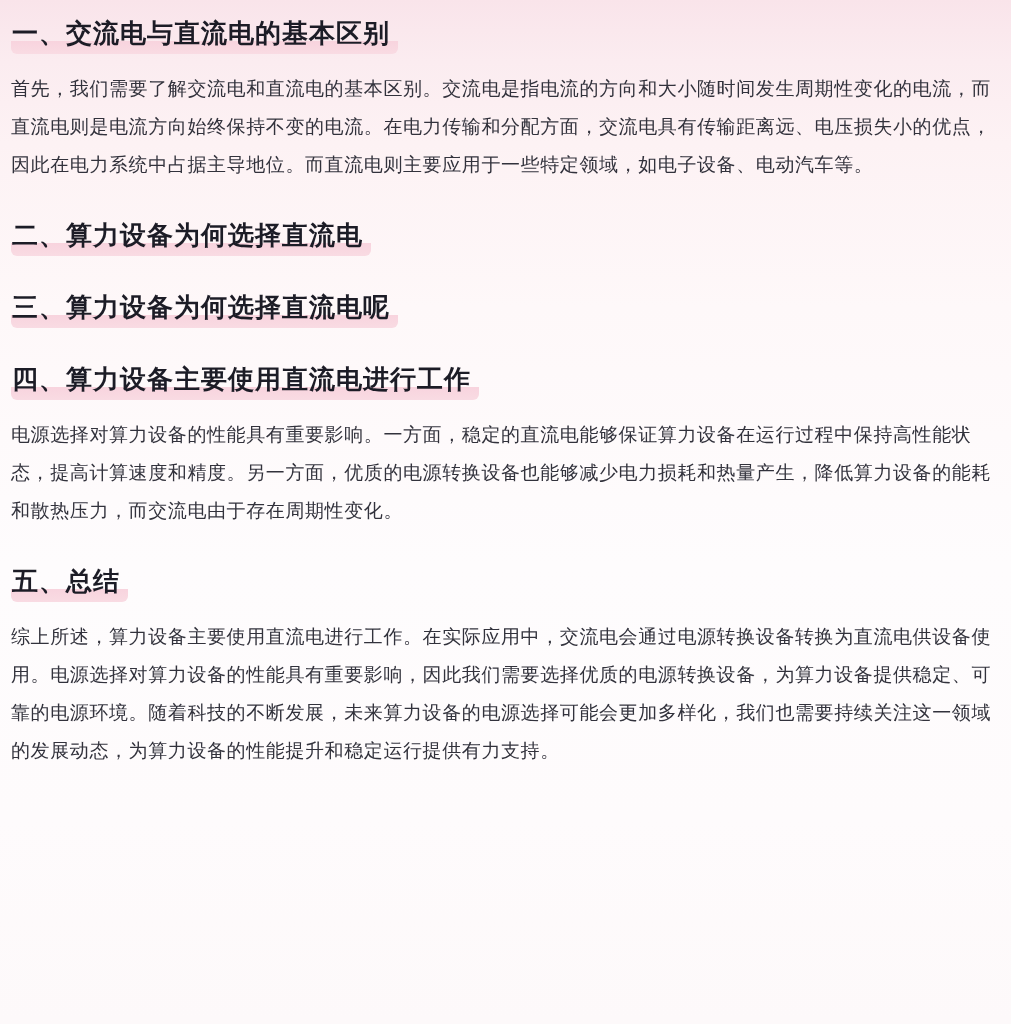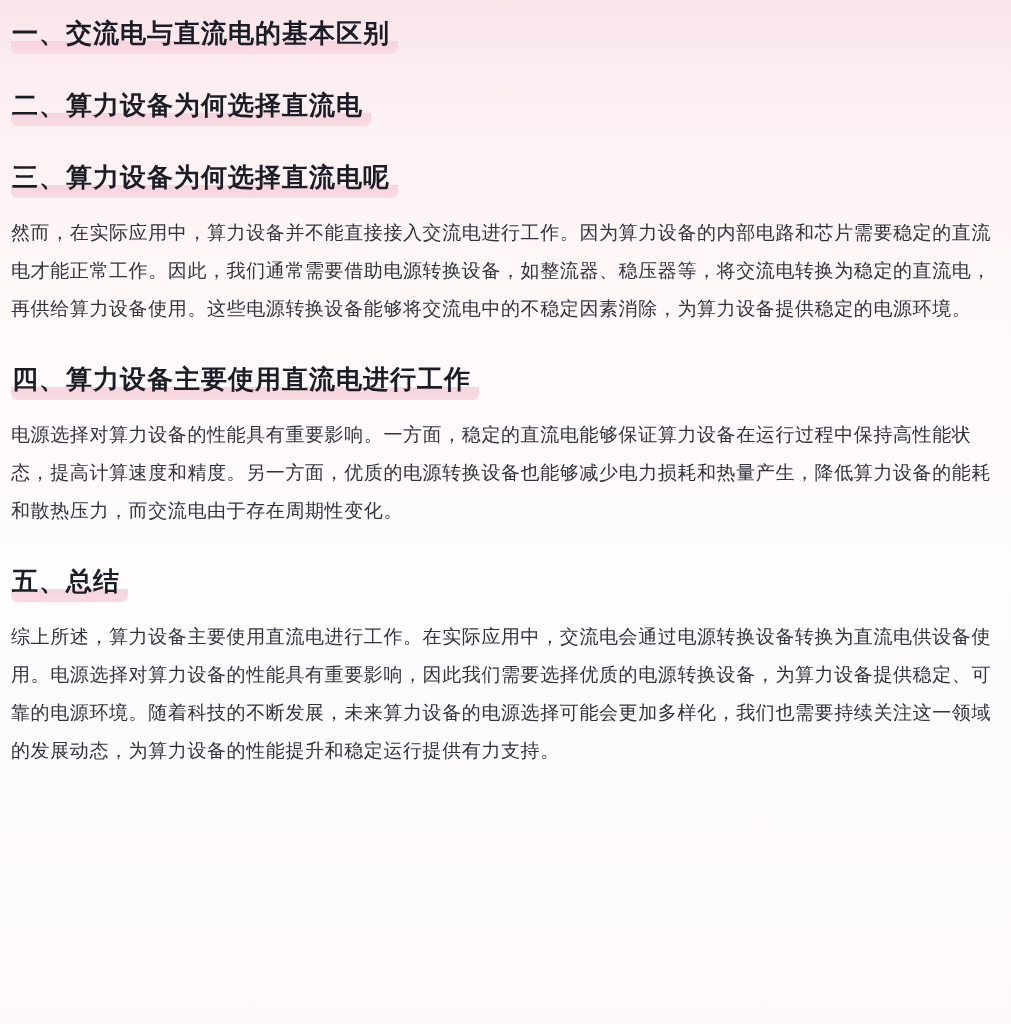--- a/index.html
+++ b/index.html
@@ -61,29 +61,29 @@
     text-align: left;
   }
 </style>
 </head>
 <body>
 
 <div class="article">
 
   <div class="section">
     <h2 class="section-heading"><span class="heading-text">一、交流电与直流电的基本区别</span></h2>
+    <p class="section-body">首先，我们需要了解交流电和直流电的基本区别。交流电是指电流的方向和大小随时间发生周期性变化的电流，而直流电则是电流方向始终保持不变的电流。在电力传输和分配方面，交流电具有传输距离远、电压损失小的优点，因此在电力系统中占据主导地位。而直流电则主要应用于一些特定领域，如电子设备、电动汽车等。</p>
   </div>
 
   <div class="section">
     <h2 class="section-heading"><span class="heading-text">二、算力设备为何选择直流电</span></h2>
   </div>
 
   <div class="section">
     <h2 class="section-heading"><span class="heading-text">三、算力设备为何选择直流电呢</span></h2>
-    <p class="section-body">然而，在实际应用中，算力设备并不能直接接入交流电进行工作。因为算力设备的内部电路和芯片需要稳定的直流电才能正常工作。因此，我们通常需要借助电源转换设备，如整流器、稳压器等，将交流电转换为稳定的直流电，再供给算力设备使用。这些电源转换设备能够将交流电中的不稳定因素消除，为算力设备提供稳定的电源环境。</p>
   </div>
 
   <div class="section">
     <h2 class="section-heading"><span class="heading-text">四、算力设备主要使用直流电进行工作</span></h2>
     <p class="section-body">电源选择对算力设备的性能具有重要影响。一方面，稳定的直流电能够保证算力设备在运行过程中保持高性能状态，提高计算速度和精度。另一方面，优质的电源转换设备也能够减少电力损耗和热量产生，降低算力设备的能耗和散热压力，而交流电由于存在周期性变化。</p>
   </div>
 
   <div class="section">
     <h2 class="section-heading"><span class="heading-text">五、总结</span></h2>
     <p class="section-body">综上所述，算力设备主要使用直流电进行工作。在实际应用中，交流电会通过电源转换设备转换为直流电供设备使用。电源选择对算力设备的性能具有重要影响，因此我们需要选择优质的电源转换设备，为算力设备提供稳定、可靠的电源环境。随着科技的不断发展，未来算力设备的电源选择可能会更加多样化，我们也需要持续关注这一领域的发展动态，为算力设备的性能提升和稳定运行提供有力支持。</p>

